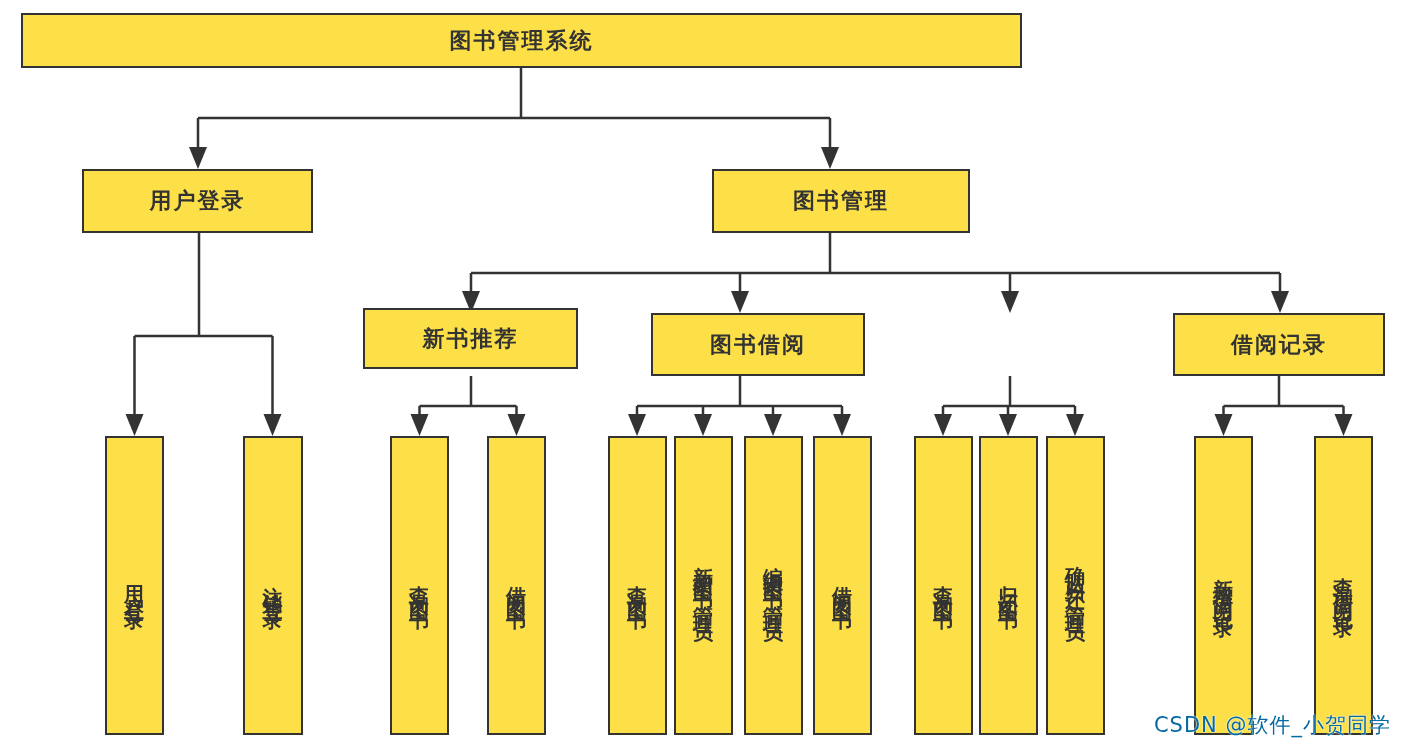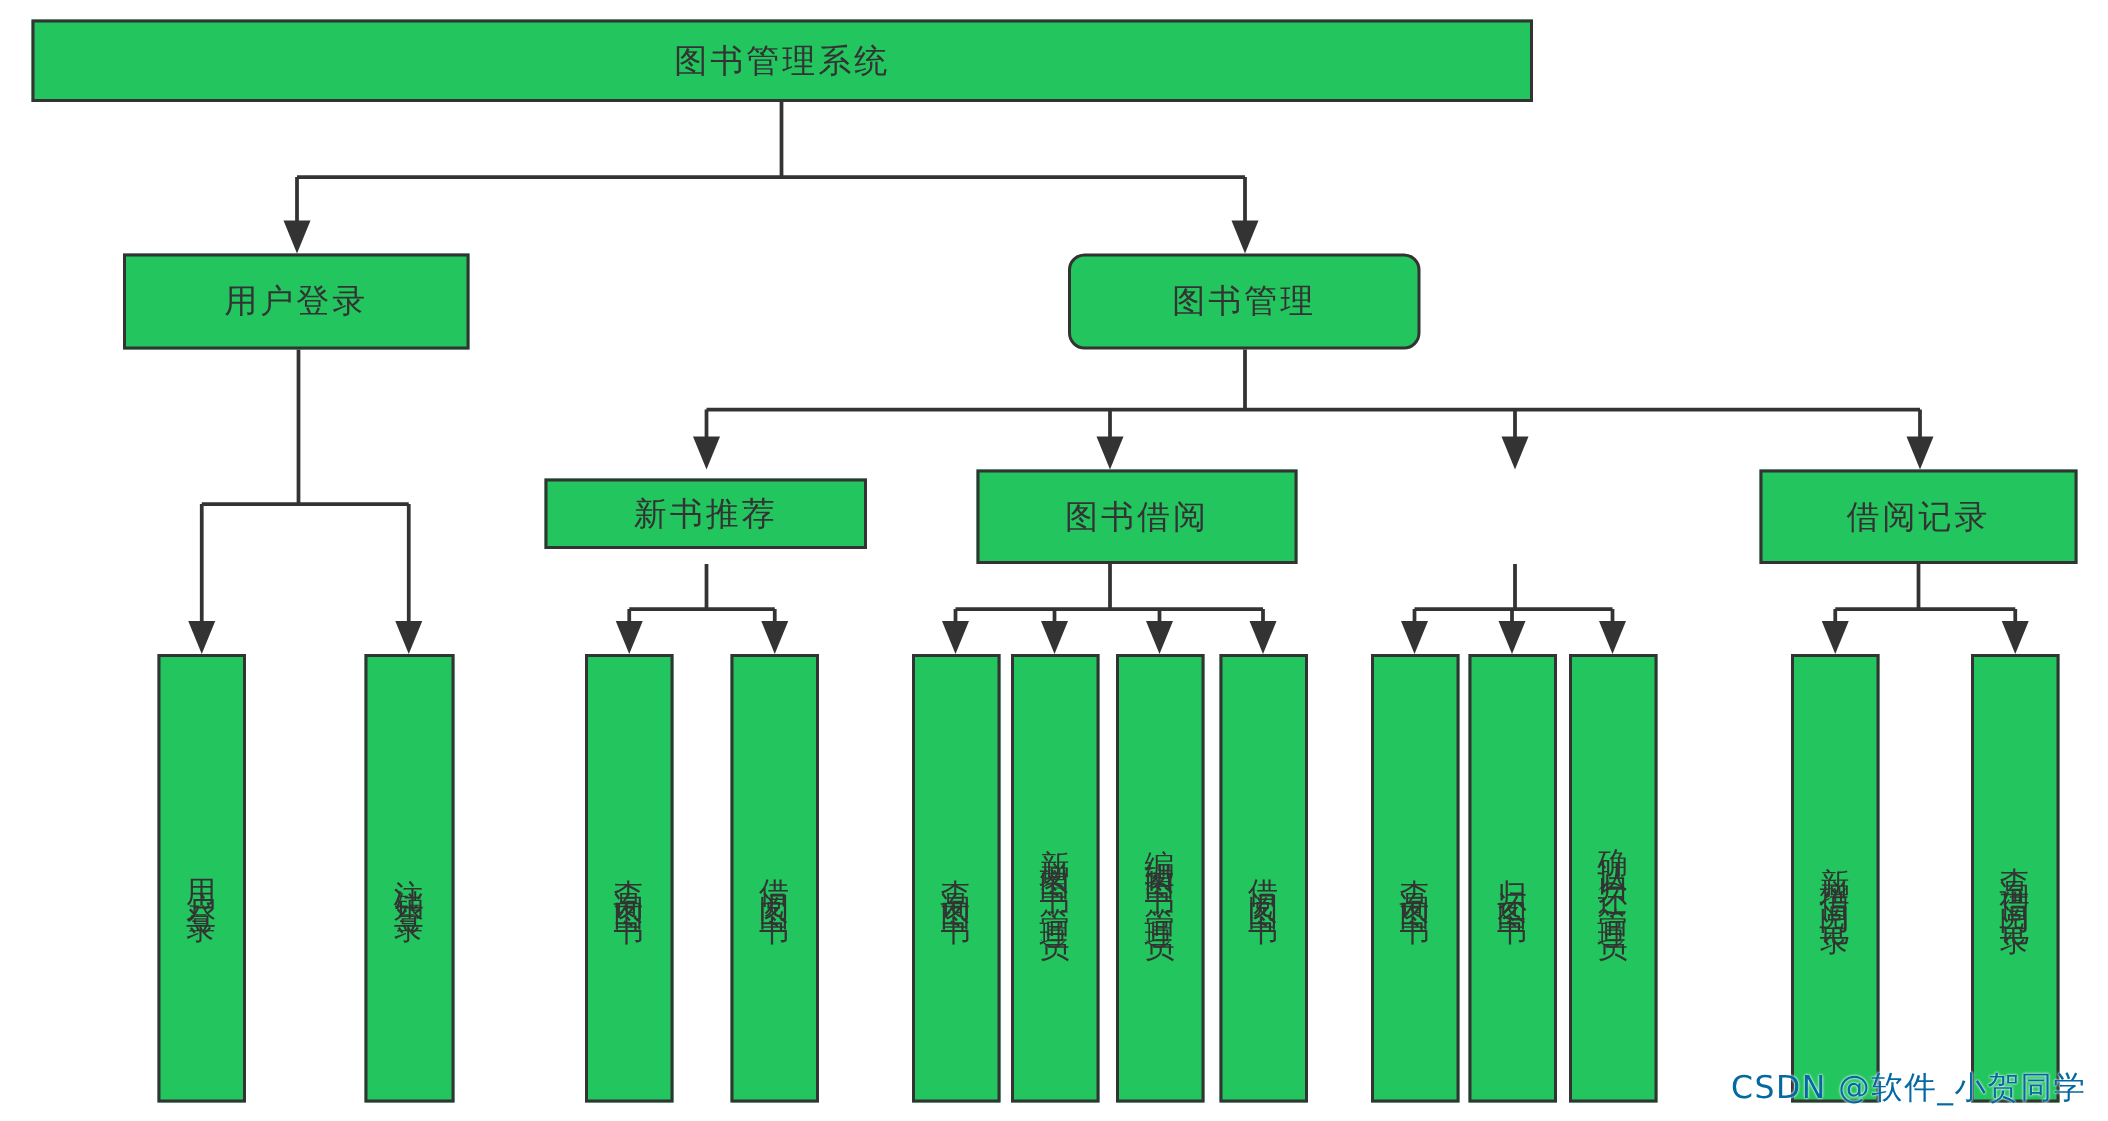--- a/index.html
+++ b/index.html
@@ -14,28 +14,29 @@
   .connectors {
     position: absolute;
     left: 0; top: 0;
     width: 1405px; height: 747px;
     pointer-events: none;
   }
   .node {
     position: absolute;
     box-sizing: border-box;
     border: 2.5px solid #333333;
-    background: #22c55e;
+    background: #fde047;
     display: flex;
     align-items: center;
     justify-content: center;
     color: #333333;
     font-size: 22px;
     letter-spacing: 2px;
     white-space: nowrap;
+    font-weight: bold;
   }
   .leaf {
     writing-mode: vertical-rl;
     text-orientation: mixed;
     font-size: 20px;
     letter-spacing: 8px;
     white-space: normal;
     line-height: 1;
   }
   .watermark {
@@ -98,23 +99,23 @@
       <path d="M1066 414 L1084 414 L1075 436 Z"></path>
 
       <path d="M1214.5 414 L1232.5 414 L1223.5 436 Z"></path>
       <path d="M1334.5 414 L1352.5 414 L1343.5 436 Z"></path>
     </g>
   </svg>
 
   <div class="node" style="left:21px; top:13px; width:1001px; height:55px;">图书管理系统</div>
 
   <div class="node" style="left:82px; top:169px; width:231px; height:64px;">用户登录</div>
-  <div class="node" style="left:712px; top:169px; width:235px; height:64px;border-radius:11px;">图书管理</div>
+  <div class="node" style="left:712px; top:169px; width:258px; height:64px;">图书管理</div>
 
-  <div class="node" style="left:363px; top:319px; width:215px; height:47px;">新书推荐</div>
+  <div class="node" style="left:363px; top:308px; width:215px; height:61px;">新书推荐</div>
   <div class="node" style="left:633px; top:313px; width:214px; height:63px;margin-left:18px;">图书借阅</div>
   <div class="node" style="left:1173px; top:313px; width:212px; height:63px;">借阅记录</div>
 
   <div class="node leaf" style="left:105px; top:436px; width:59px; height:299px;">用户登录</div>
   <div class="node leaf" style="left:243px; top:436px; width:60px; height:299px;">注销登录</div>
 
   <div class="node leaf" style="left:390px; top:436px; width:59px; height:299px;">查询图书</div>
   <div class="node leaf" style="left:487px; top:436px; width:59px; height:299px;">借阅图书</div>
 
   <div class="node leaf" style="left:608px; top:436px; width:59px; height:299px;">查询图书</div>

